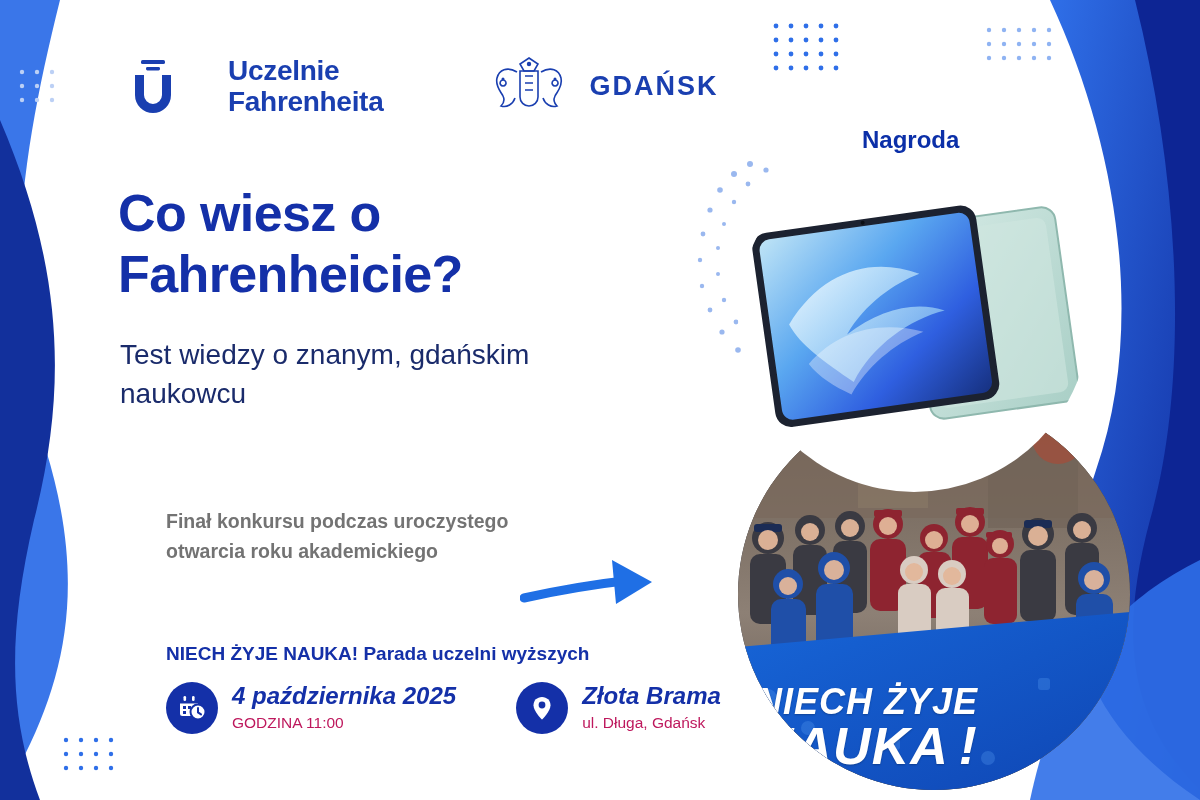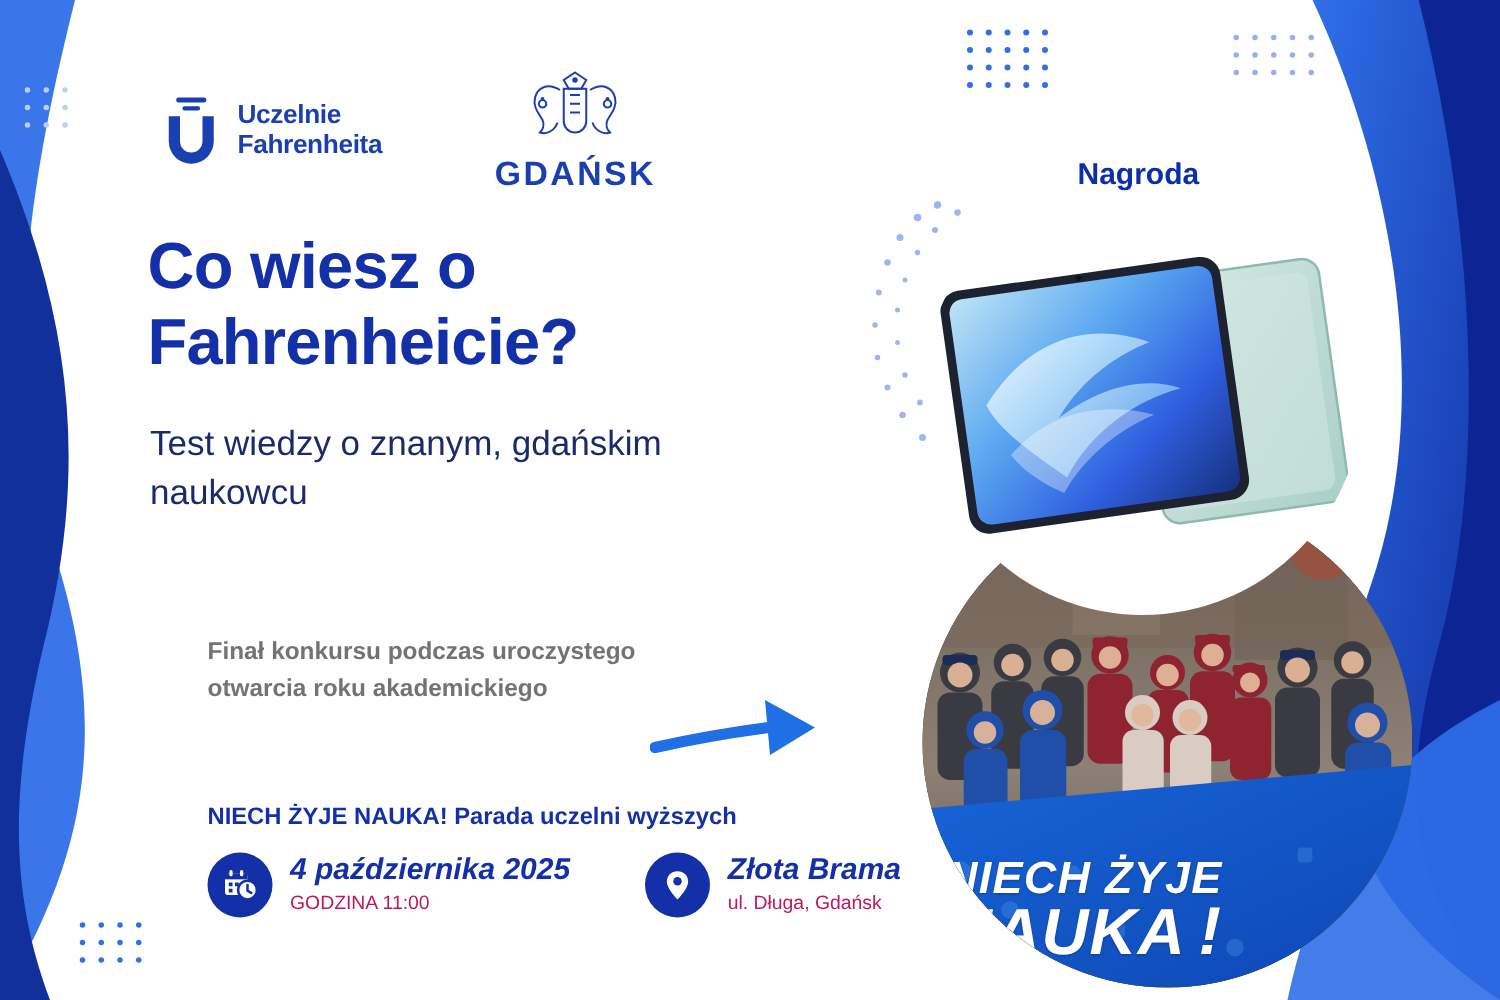--- a/index.html
+++ b/index.html
@@ -13,23 +13,23 @@
   
   .bg-svg { position:absolute; inset:0; width:1200px; height:800px; }
 
   
   .dots { position:absolute; }
 
   
   .logo-row { position:absolute; top:52px; left:130px; display:flex; align-items:center; gap:90px; }
   .uf-logo { display:flex; align-items:center; gap:14px; }
   .uf-mark { width:46px; height:56px; }
-  .uf-text { color:#1a3fb0; font-weight:bold; font-size:21px; line-height:1.12; letter-spacing:-0.3px; }
-
-  .gd-logo { display:flex; flex-direction:column; align-items:center; gap:4px; }
+  .uf-text { color:#1a3fb0; font-weight:bold; font-size:28px; line-height:1.12; letter-spacing:-0.3px;margin-left:38px; }
+
+  .gd-logo { display:flex; flex-direction:row; align-items:center; gap:4px; }
   .gd-word { color:#1a3fb0; font-weight:bold; font-size:27px; letter-spacing:2px; }
 
   
   .headline {
     position:absolute; left:118px; top:183px; width:520px;
     color:#1430a8; font-weight:bold; font-size:52px; line-height:1.18;
     letter-spacing:-0.6px;
   }
   .subhead {
     position:absolute; left:120px; top:335px; width:520px;

